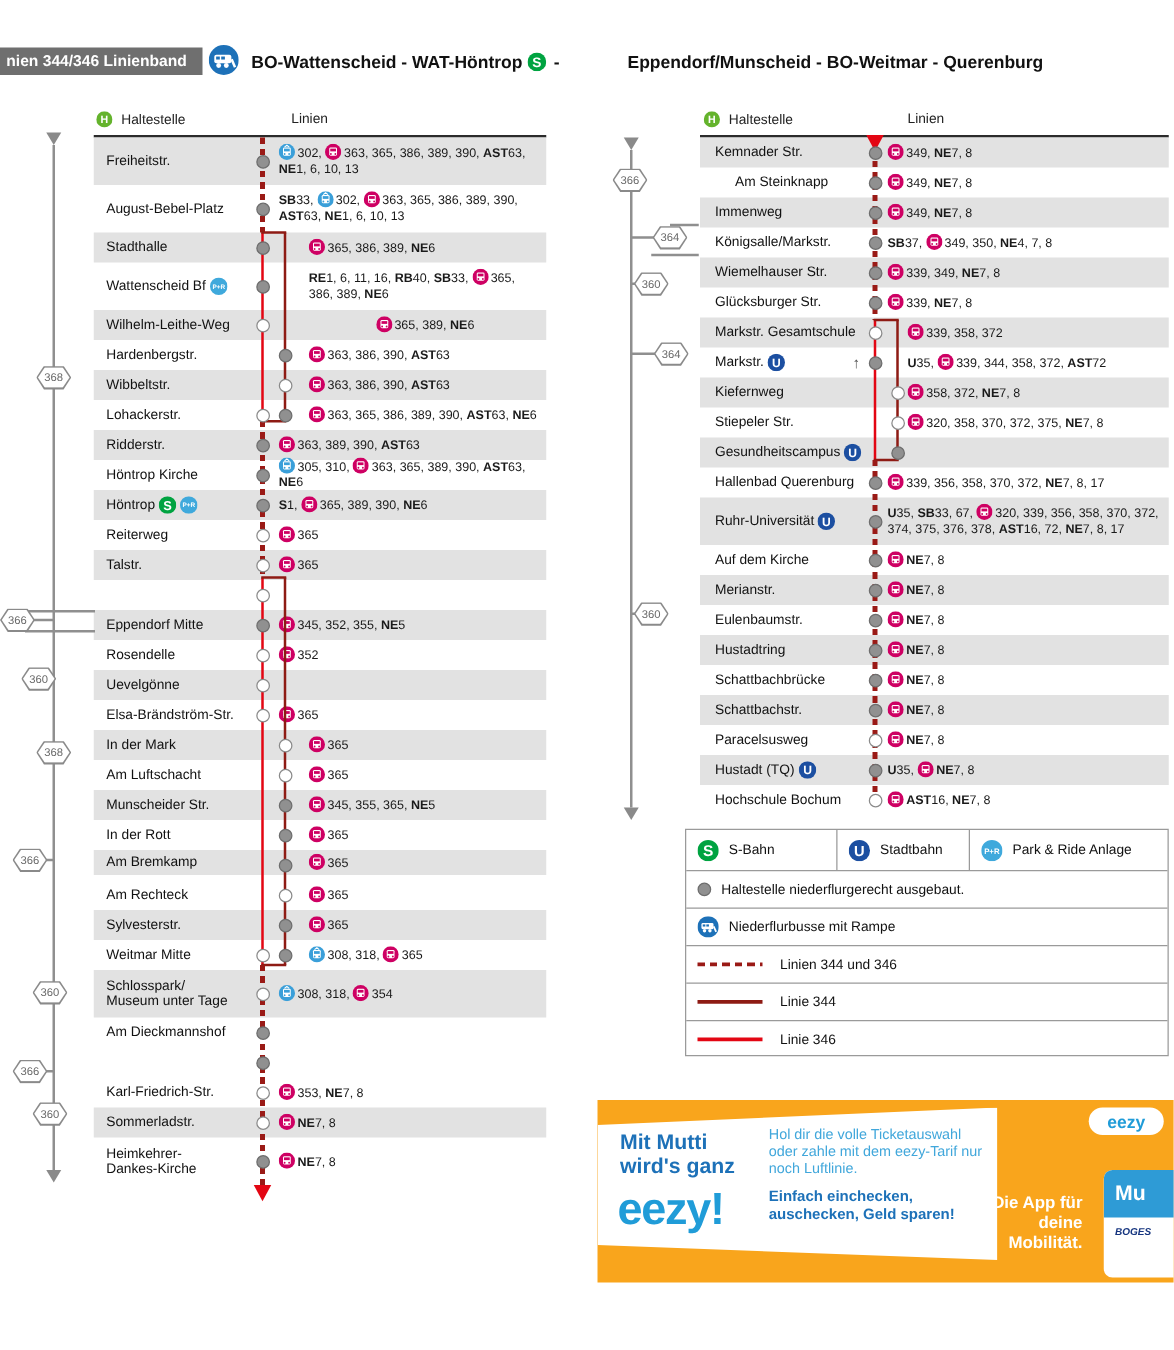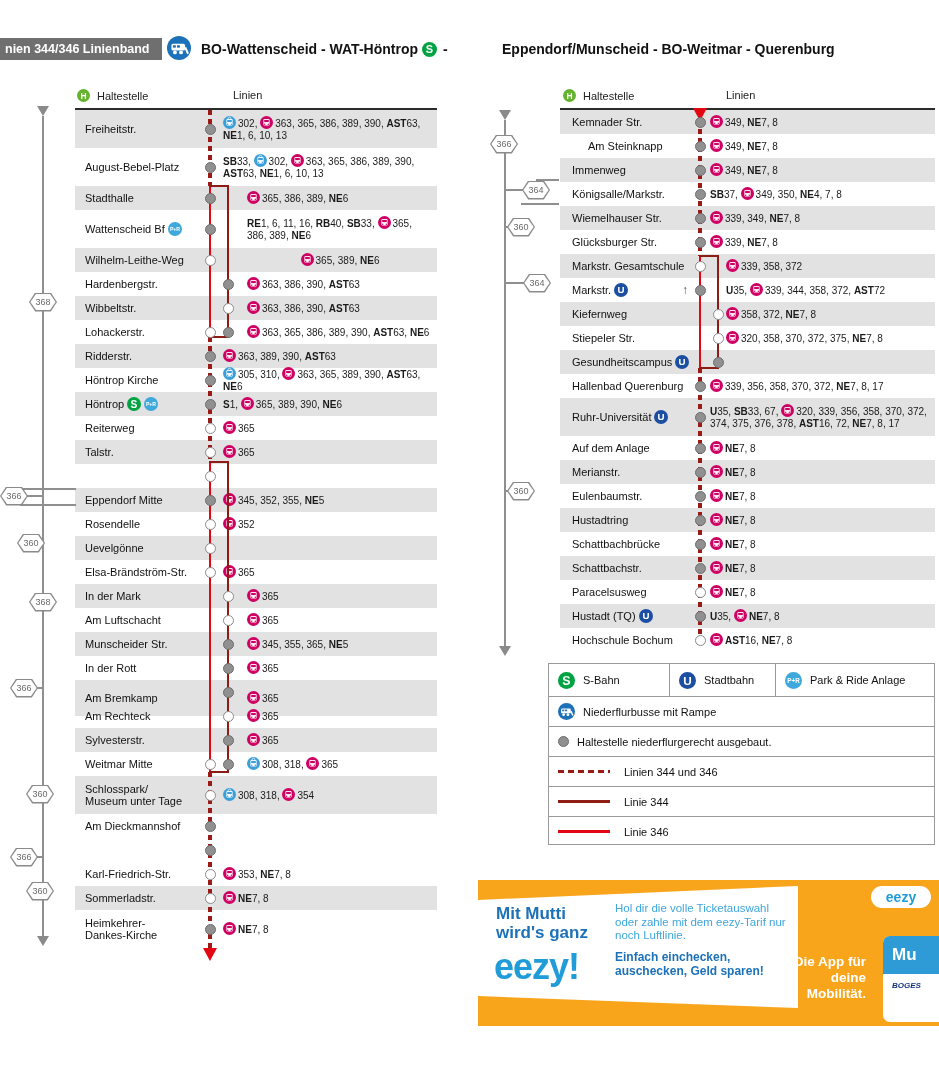--- a/index.html
+++ b/index.html
@@ -402,21 +402,21 @@
         <span class="lnin"><span class="ic" style="width: 13px; height: 13px;"><svg viewBox="0 0 13 13">
               <circle cx="6.5" cy="6.5" r="6.5" fill="#CE0063"></circle>
               <rect x="3.4" y="2.9" width="6.2" height="6.6" rx="1.1" fill="#fff"></rect>
               <rect x="4.2" y="3.9" width="4.6" height="2.2" fill="#CE0063"></rect>
               <circle cx="4.7" cy="8.2" r="0.75" fill="#CE0063"></circle>
               <circle cx="8.3" cy="8.2" r="0.75" fill="#CE0063"></circle>
             </svg></span>365</span>
       </div>
     </div>
     <div class="dot" style="left: 147.5px; top: 552.5px;"></div>
-    <div class="row shade" style="top: 570px; height: 36px;">
+    <div class="row shade" style="top: 570px; height: 20px;">
       <div class="nm" style="left: 10px; width: 124px;"><span>Am Bremkamp</span></div>
       <div class="ln" style="left: 172px; width: 186px;">
         <span class="lnin"><span class="ic" style="width: 13px; height: 13px;"><svg viewBox="0 0 13 13">
               <circle cx="6.5" cy="6.5" r="6.5" fill="#CE0063"></circle>
               <rect x="3.4" y="2.9" width="6.2" height="6.6" rx="1.1" fill="#fff"></rect>
               <rect x="4.2" y="3.9" width="4.6" height="2.2" fill="#CE0063"></rect>
               <circle cx="4.7" cy="8.2" r="0.75" fill="#CE0063"></circle>
               <circle cx="8.3" cy="8.2" r="0.75" fill="#CE0063"></circle>
             </svg></span>365</span>
       </div>
@@ -716,21 +716,21 @@
               <circle cx="6.5" cy="6.5" r="6.5" fill="#CE0063"></circle>
               <rect x="3.4" y="2.9" width="6.2" height="6.6" rx="1.1" fill="#fff"></rect>
               <rect x="4.2" y="3.9" width="4.6" height="2.2" fill="#CE0063"></rect>
               <circle cx="4.7" cy="8.2" r="0.75" fill="#CE0063"></circle>
               <circle cx="8.3" cy="8.2" r="0.75" fill="#CE0063"></circle>
             </svg></span>320, 339, 356, 358, 370, 372, 374, 375, 376, 378, <b>AST</b>16, 72, <b>NE</b>7, 8, 17</span>
       </div>
     </div>
     <div class="dot" style="left: 134.5px; top: 301.5px;"></div>
     <div class="row" style="top: 326px; height: 24px;">
-      <div class="nm" style="left: 12px; width: 134px;"><span>Auf dem Anlage</span></div>
+      <div class="nm" style="left: 12px; width: 134px;"><span>Auf dem Kirche</span></div>
       <div class="ln" style="left: 150px; width: 221px;">
         <span class="lnin"><span class="ic" style="width: 13px; height: 13px;"><svg viewBox="0 0 13 13">
               <circle cx="6.5" cy="6.5" r="6.5" fill="#CE0063"></circle>
               <rect x="3.4" y="2.9" width="6.2" height="6.6" rx="1.1" fill="#fff"></rect>
               <rect x="4.2" y="3.9" width="4.6" height="2.2" fill="#CE0063"></rect>
               <circle cx="4.7" cy="8.2" r="0.75" fill="#CE0063"></circle>
               <circle cx="8.3" cy="8.2" r="0.75" fill="#CE0063"></circle>
             </svg></span><b>NE</b>7, 8</span>
       </div>
     </div>
@@ -872,46 +872,46 @@
       <span>Stadtbahn</span>
     </div>
     <div class="lgcell" style="flex:1">
       <span class="lgic">
           <svg viewBox="0 0 13 13">
             <circle cx="6.5" cy="6.5" r="6.5" fill="#3FA9DC"></circle>
             <text x="6.5" y="8.3" text-anchor="middle" font-size="4.8" font-weight="bold" fill="#fff" font-family="Liberation Sans,sans-serif">P+R</text>
           </svg>
         </span>
       <span>Park &amp; Ride Anlage</span>
+    </div>
+  </div>
+  <div class="lgrow" style="height:30px">
+    <div class="lgcell" style="flex:1">
+      <span class="lgdot"></span>
+      <span>Haltestelle niederflurgerecht ausgebaut.</span>
     </div>
   </div>
   <div class="lgrow" style="height:30px">
     <div class="lgcell" style="flex:1">
       <span class="lgic">
           <svg viewBox="0 0 13 13">
             <circle cx="6.5" cy="6.5" r="6.5" fill="#1D71B8"></circle>
             <rect x="2.4" y="4.2" width="7.4" height="3.7" rx="0.9" fill="#fff"></rect>
             <rect x="3.2" y="5" width="1.6" height="1.3" fill="#1D71B8"></rect>
             <rect x="5.4" y="5" width="1.6" height="1.3" fill="#1D71B8"></rect>
             <circle cx="4.3" cy="8.9" r="1.05" fill="#fff"></circle>
             <circle cx="7.6" cy="8.9" r="1.05" fill="#fff"></circle>
             <path d="M9.9 6.2 L11.4 9.6" stroke="#fff" stroke-width="1.1"></path>
           </svg>
         </span>
       <span>Niederflurbusse mit Rampe</span>
     </div>
   </div>
   <div class="lgrow" style="height:30px">
     <div class="lgcell" style="flex:1">
-      <span class="lgdot"></span>
-      <span>Haltestelle niederflurgerecht ausgebaut.</span>
-    </div>
-  </div>
-  <div class="lgrow" style="height:30px">
-    <div class="lgcell" style="flex:1">
       <span class="swd"></span>
       <span style="margin-left:6px">Linien 344 und 346</span>
     </div>
   </div>
   <div class="lgrow" style="height:30px">
     <div class="lgcell" style="flex:1">
       <span class="sw4"></span>
       <span style="margin-left:6px">Linie 344</span>
     </div>
   </div>

